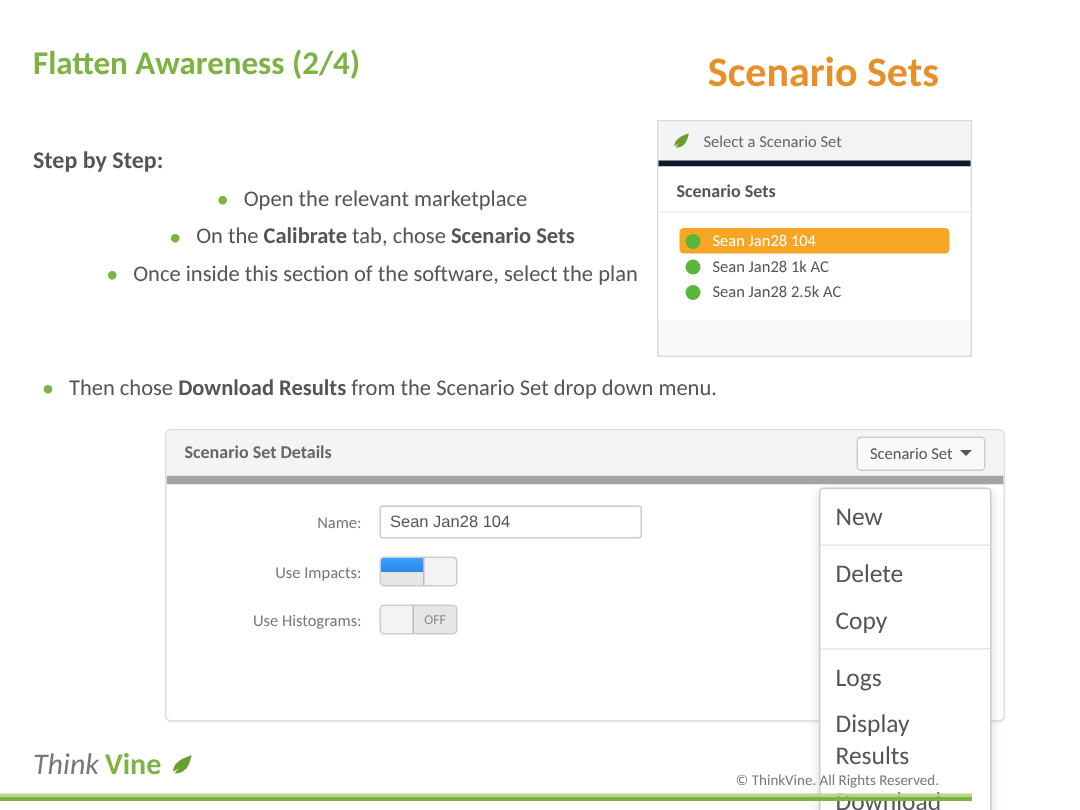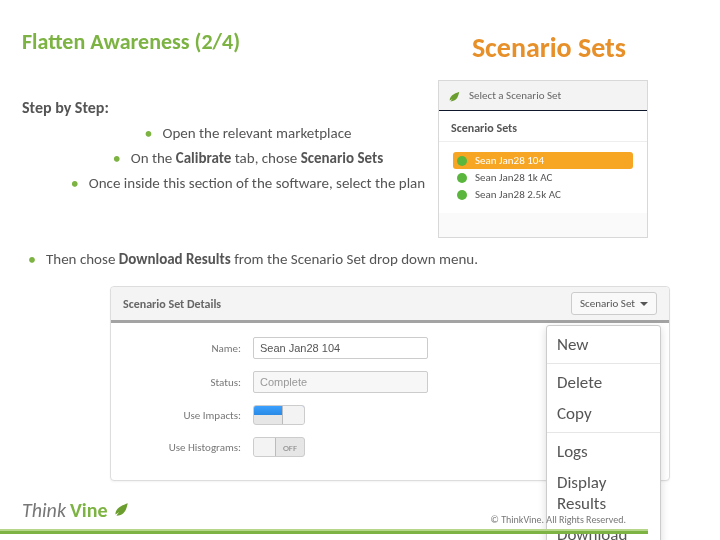--- a/index.html
+++ b/index.html
@@ -16,33 +16,33 @@
   .steps li { list-style: none; display: flex; font-size: 15px; color: #555; line-height: 1.55; justify-content: center; }
   .steps li::before { content: "•"; color: #7CB342; font-size: 16px; margin-right: 10px; line-height: 1.55; }
   .steps li b { color: #555; }
 
   .steps2 { position: absolute; left: 28px; top: 248px; width: 620px; }
   .steps2 li { list-style: none; display: flex; font-size: 15px; color: #555; line-height: 1.55; }
   .steps2 li::before { content: "•"; color: #7CB342; font-size: 16px; margin-right: 10px; line-height: 1.55; }
 
   
   .ss-panel { position: absolute; right: 0; top: 80px; width: 210px; height: 158px; border: 1px solid #d8d8d8; background: #fafafa; }
-  .ss-header { height: 30px; background: #f3f3f3; border-bottom: 1px solid #0f172a; display: flex; align-items: center; padding: 0 8px; gap: 8px; }
+  .ss-header { height: 30px; background: #f3f3f3; border-bottom: 4px solid #0f172a; display: flex; align-items: center; padding: 0 8px; gap: 8px; }
   .leaf-icon { width: 14px; height: 14px; display: inline-block; }
   .leaf-icon svg { width: 14px; height: 14px; }
   .ss-header-text { font-size: 11px; color: #666; }
   .ss-sub { font-size: 12px; font-weight: 700; color: #555; padding: 10px 12px 6px; background: #fff; border-bottom: 1px solid #eee; }
   .ss-list { padding: 10px 14px; background: #fff; }
   .ss-item { display: flex; align-items: center; gap: 8px; font-size: 11px; color: #555; padding: 2px 4px; border-radius: 3px; }
   .ss-item.selected { background: #F6A623; color: #fff; }
   .dot { width: 10px; height: 10px; border-radius: 50%; background: #5BB63D; flex: 0 0 10px; }
 
   
   .details { position: absolute; left: 110px; top: 286px; width: 560px; height: 195px; border: 1px solid #ddd; border-radius: 4px; background: #fff; box-shadow: 0 1px 2px rgba(0,0,0,0.05); }
-  .details-header { height: 36px; background: #f4f4f4; border-bottom: 3px solid #a3a3a3; display: flex; align-items: center; justify-content: space-between; padding: 0 12px; font-size: 12px; font-weight: 700; color: #666; border-radius: 4px 4px 0 0; }
+  .details-header { height: 36px; background: #f4f4f4; border-bottom: 6px solid #a3a3a3; display: flex; align-items: center; justify-content: space-between; padding: 0 12px; font-size: 12px; font-weight: 700; color: #666; border-radius: 4px 4px 0 0; }
   .dropdown-btn { display: flex; align-items: center; gap: 5px; background: #f9f9f9; border: 1px solid #ccc; border-radius: 3px; padding: 4px 8px; font-size: 11px; color: #555; font-weight: 400; }
   .caret { width: 0; height: 0; border-left: 4px solid transparent; border-right: 4px solid transparent; border-top: 4px solid #555; }
 
   .form { padding: 14px 20px 0 20px; }
   .row { display: flex; align-items: center; margin-bottom: 12px; }
   .row label { width: 110px; text-align: right; font-size: 11px; color: #777; margin-right: 12px; }
   .row input[type=text] { width: 175px; height: 22px; border: 1px solid #ccc; border-radius: 2px; padding: 0 6px; font-size: 11px; color: #555; }
   .row input[readonly] { background: #f7f7f7; color: #999; }
   .toggle { width: 52px; height: 20px; border-radius: 3px; background: #e6e6e6; position: relative; overflow: hidden; font-size: 9px; line-height: 20px; color: #fff; border: 1px solid #ccc; }
   .toggle.on { background: linear-gradient(#3ba0ff,#2a8ae6 50%, #e6e6e6 50%, #e6e6e6); }
@@ -134,24 +134,20 @@
       <span class="caret"></span>
     </div>
   </div>
 
   <div class="form">
     <div class="row">
       <label>Name:</label>
       <input type="text" value="Sean Jan28 104" style="">
     </div>
     <div class="row">
-      <label>Status:</label>
-      <input type="text" readonly="" value="Complete" style="">
-    </div>
-    <div class="row">
       <label>Use Impacts:</label>
       <div class="toggle on">
         <span class="on-part">ON</span>
         <span class="knob"></span>
       </div>
     </div>
     <div class="row">
       <label>Use Histograms:</label>
       <div class="toggle off">
         <span class="knob"></span>

